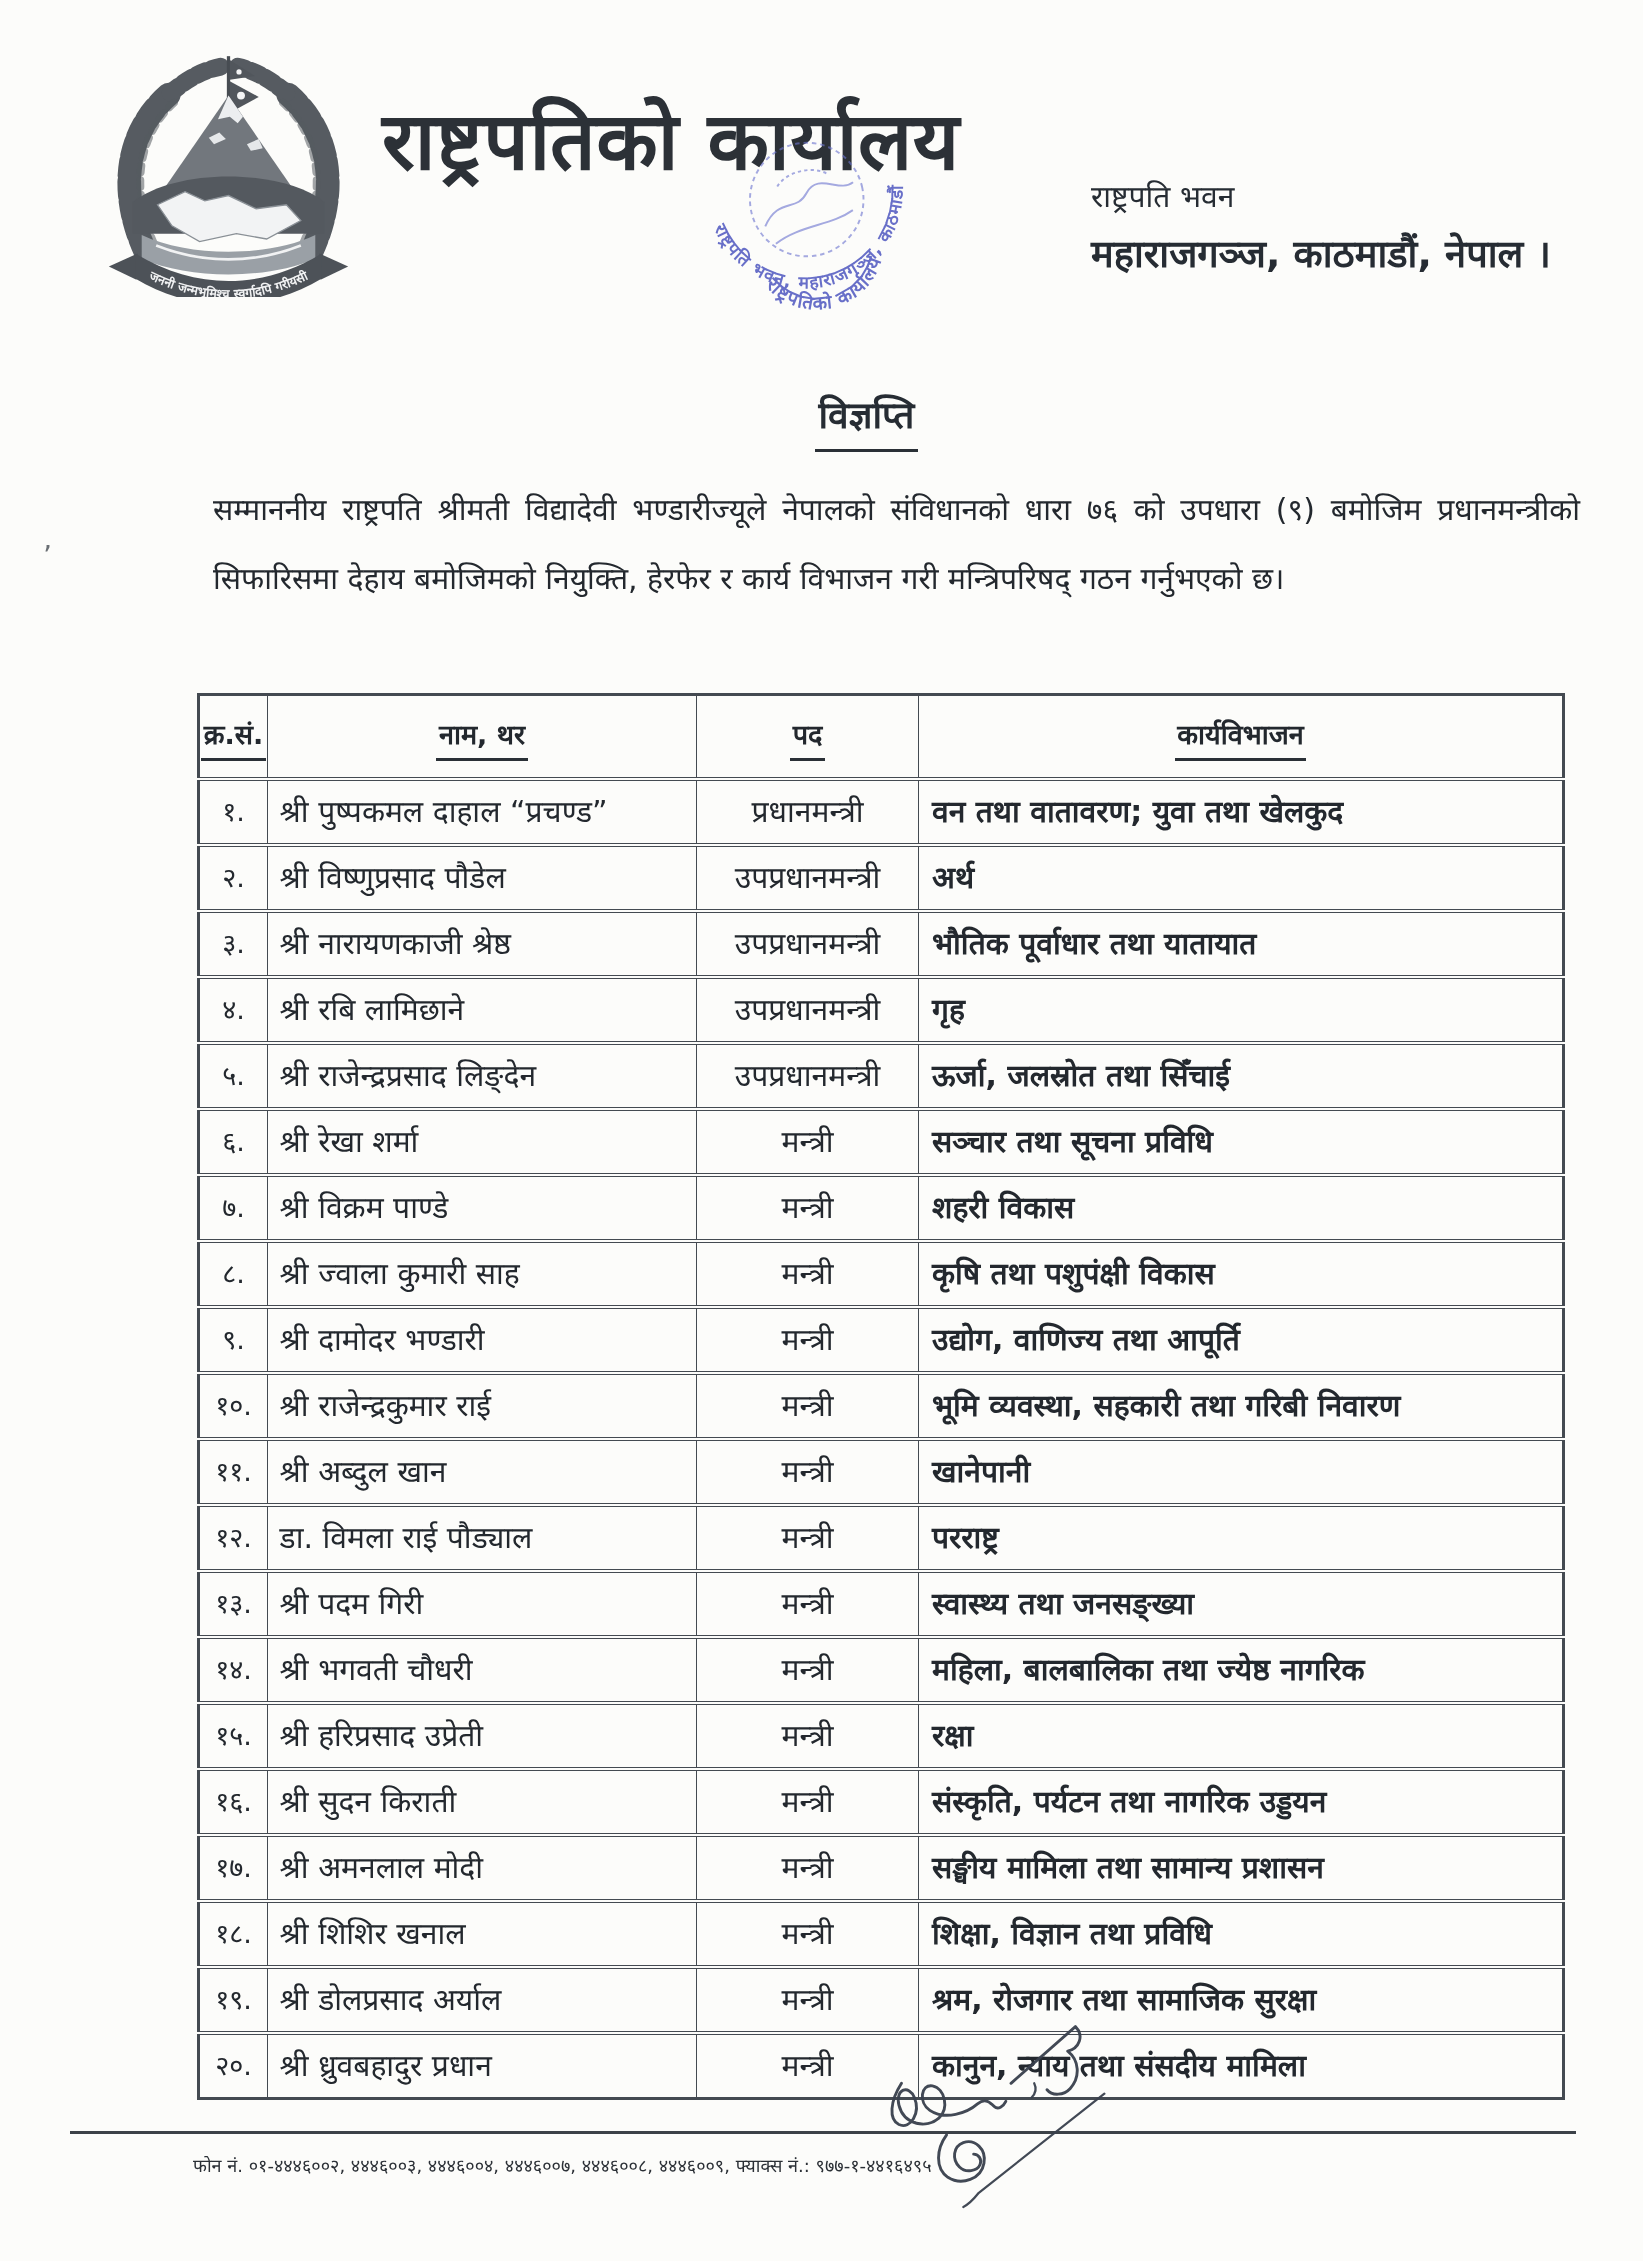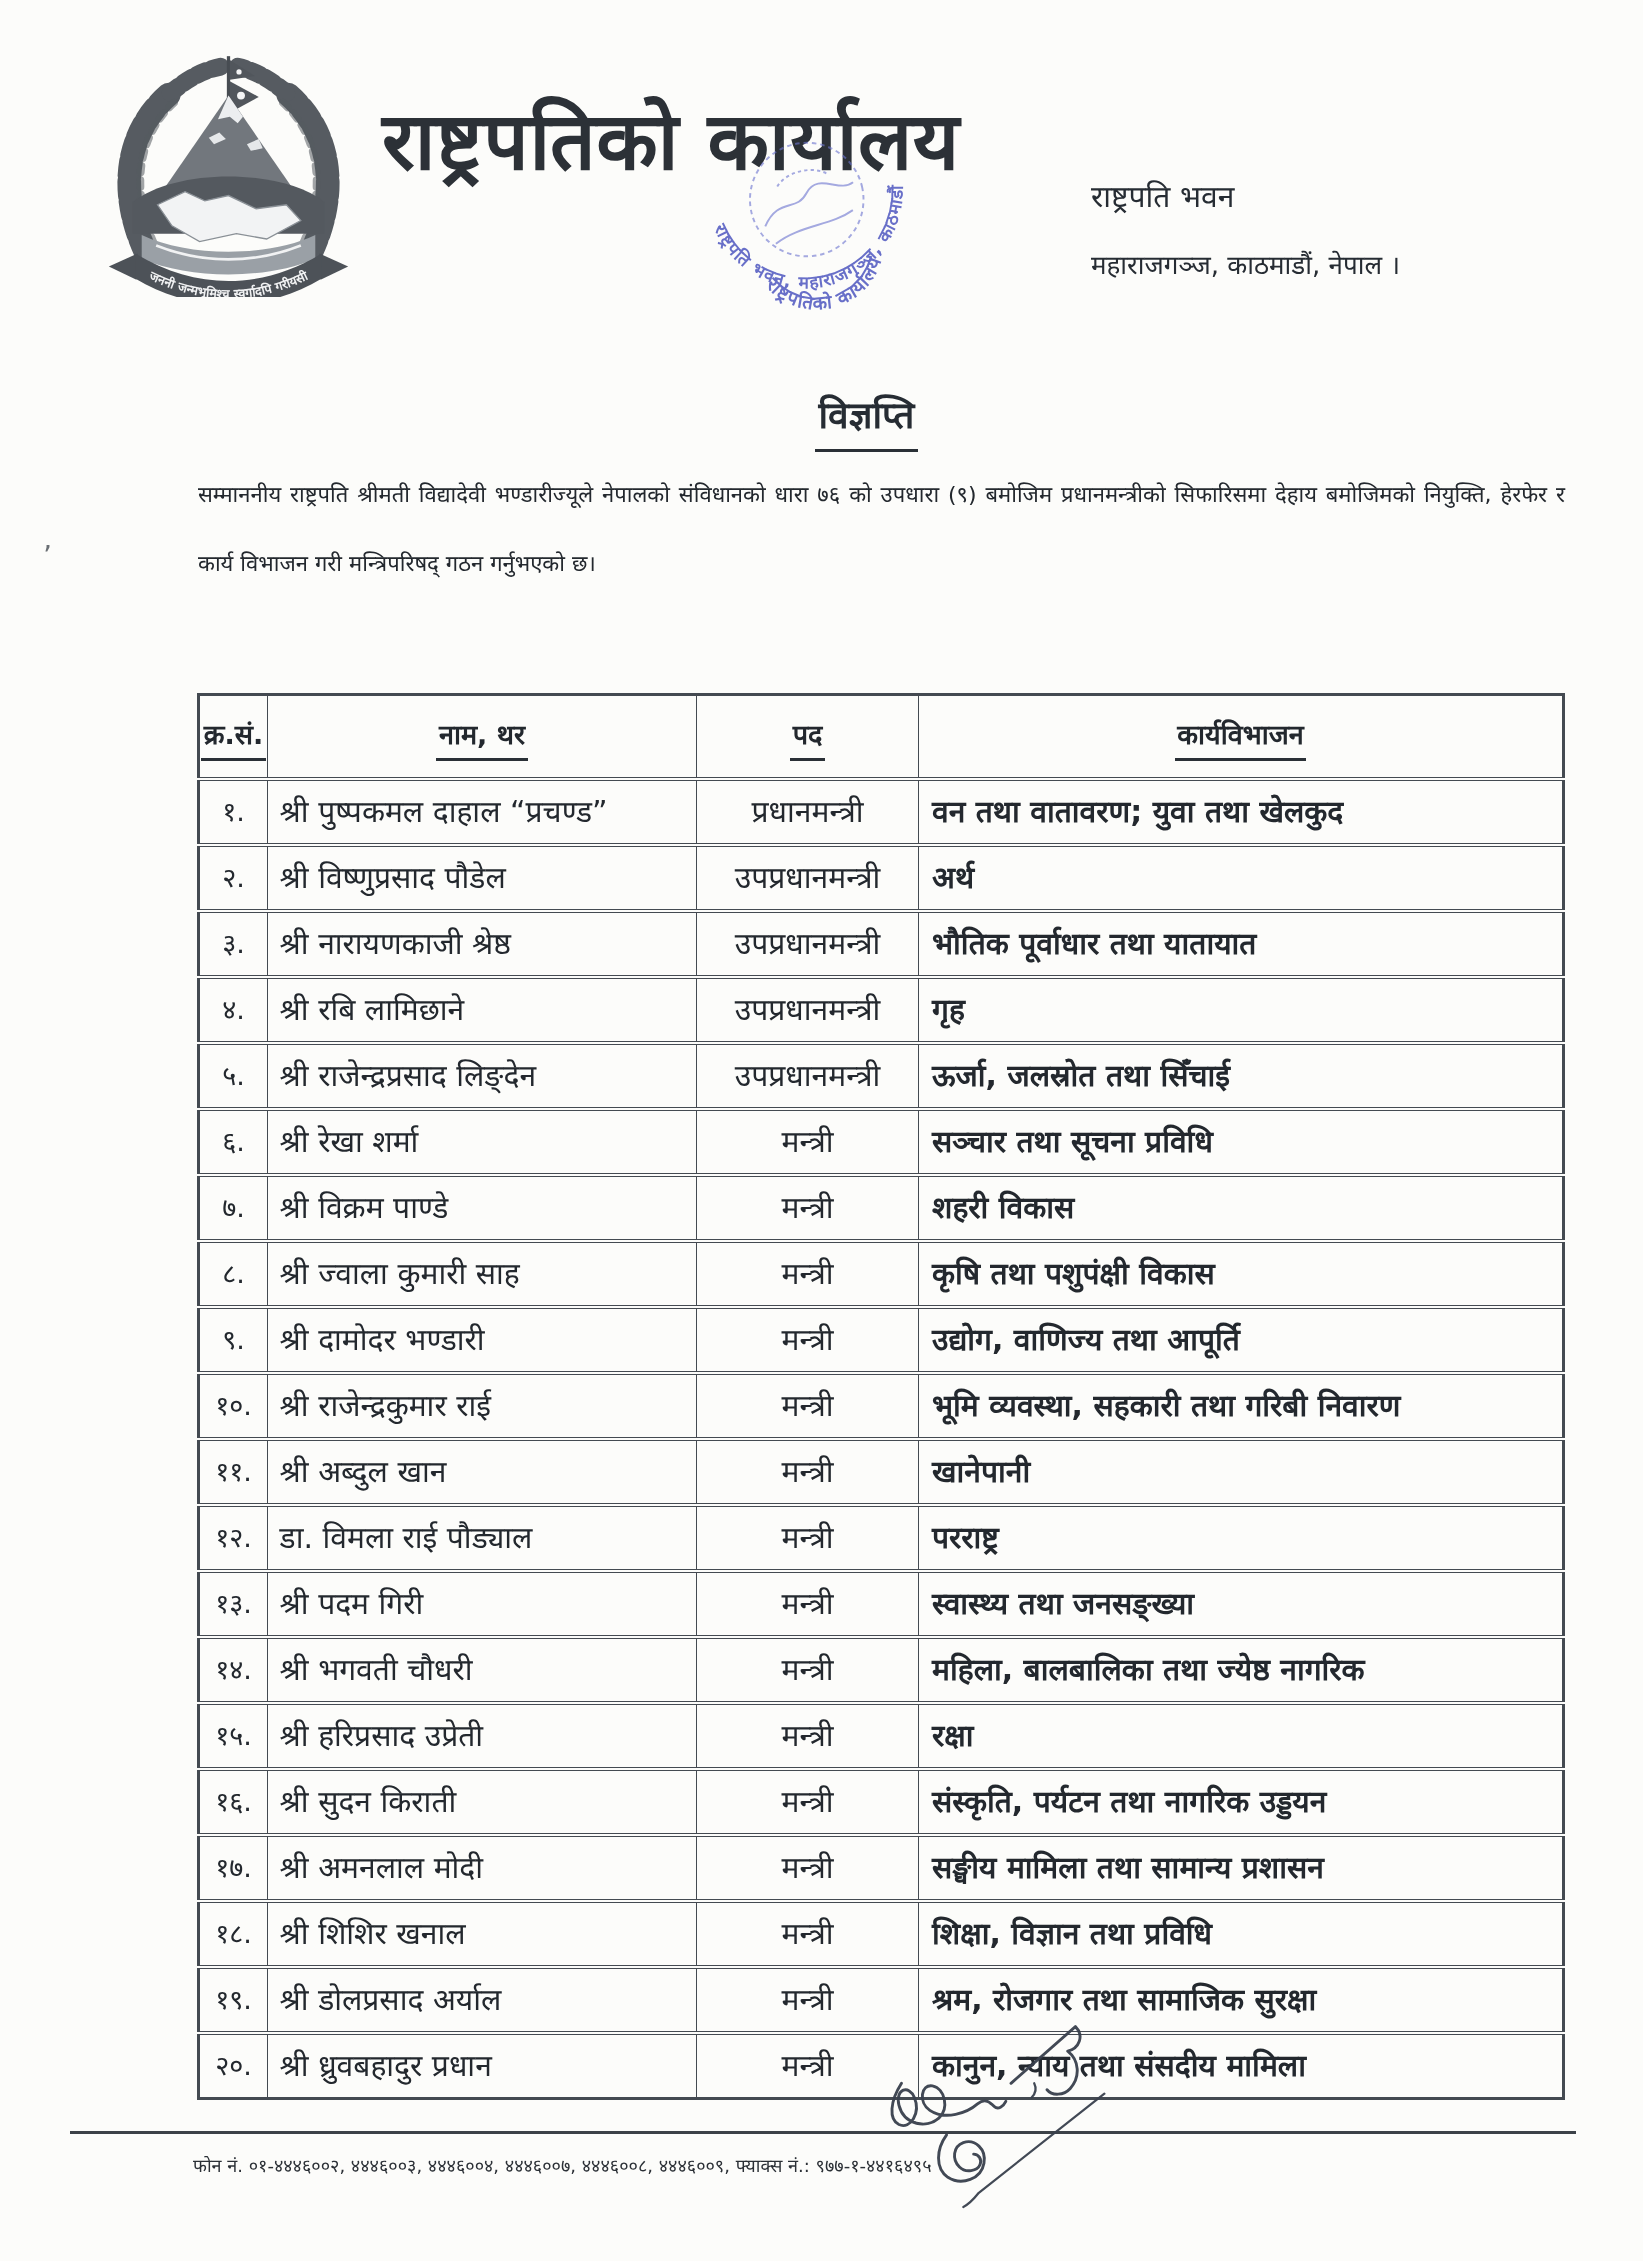--- a/index.html
+++ b/index.html
@@ -18,31 +18,31 @@
     font-size:80px; font-weight:bold; letter-spacing:0.6px;
     color:#2c3137; white-space:nowrap; z-index:2;
     font-family:"DejaVu Serif", serif;
   }
   .stamp {
     position:absolute; left:685px; top:102px; width:258px; height:258px;
     transform:rotate(-13deg); opacity:.88; z-index:4; pointer-events:none;
   }
   .address { position:absolute; left:1091px; top:175px; z-index:2; }
   .address .line1 { font-size:30px; }
-  .address .line2 { font-size:26px; margin-top:30px; white-space:nowrap; }
+  .address .line2 { font-size:38px; margin-top:10px; white-space:nowrap;font-weight:bold; }
 
   
   .notice-title-wrap { position:absolute; left:213px; top:388px; width:1365px; text-align:center; transform:translateX(-29px); }
   .notice-title {
     display:inline-block; font-size:37px; font-weight:bold;
     border-bottom:3.9px solid #2a3036; padding:0 3.9px 10.3px 3.9px;
   }
   .notice-body {
-    position:absolute; left:197px; top:459px; width:1367px; margin:1px;
-    font-size:22px; line-height:69px; text-align:justify; color:#23282e;
+    position:absolute; left:197px; top:459px; width:1367px; margin:16px;
+    font-size:30px; line-height:69px; text-align:justify; color:#23282e;
   }
 
   
   table.cabinet {
     position:absolute; left:197px; top:693px; width:1365px;
     border-collapse:collapse; table-layout:fixed;
     border:3.2px solid #444a51;
   }
   col.sn { width:69px; } col.name { width:429px; }
   col.post { width:222px; } col.portfolio { width:645px; }

